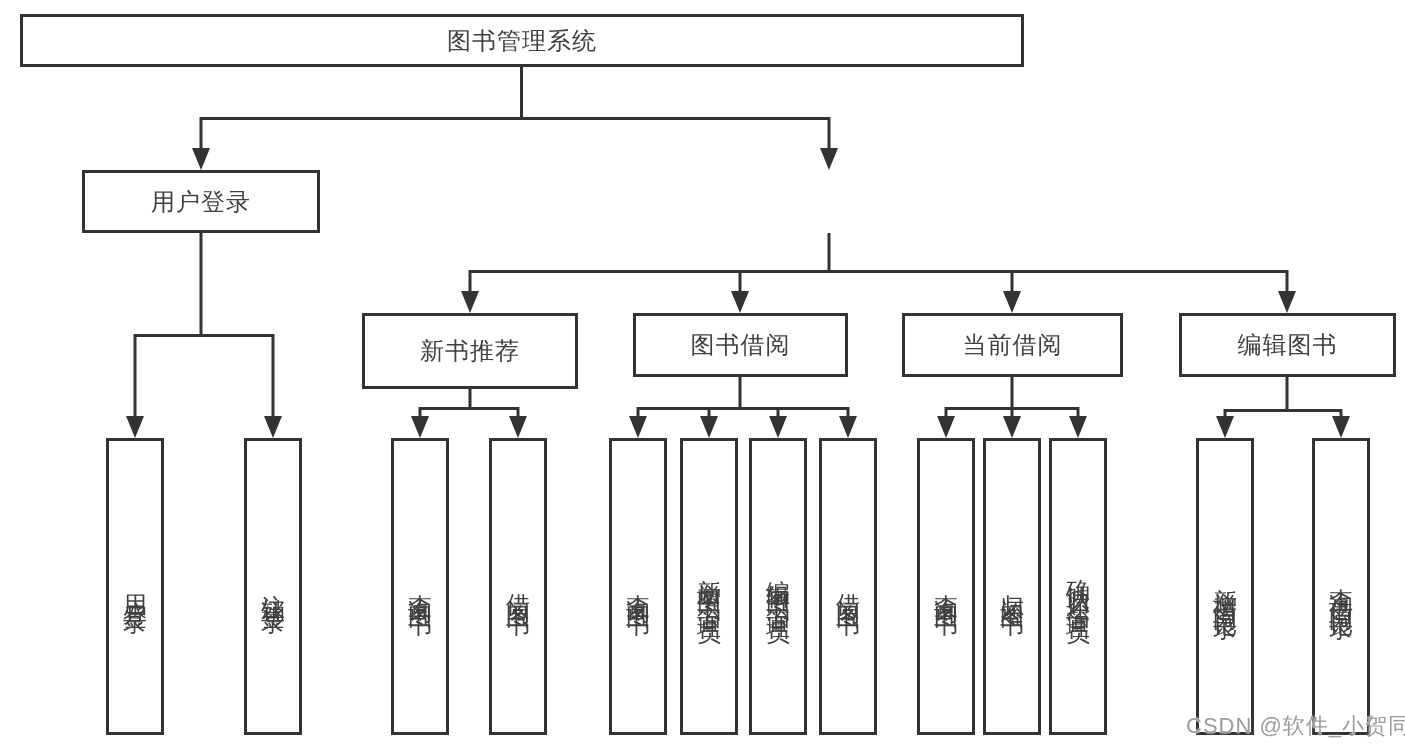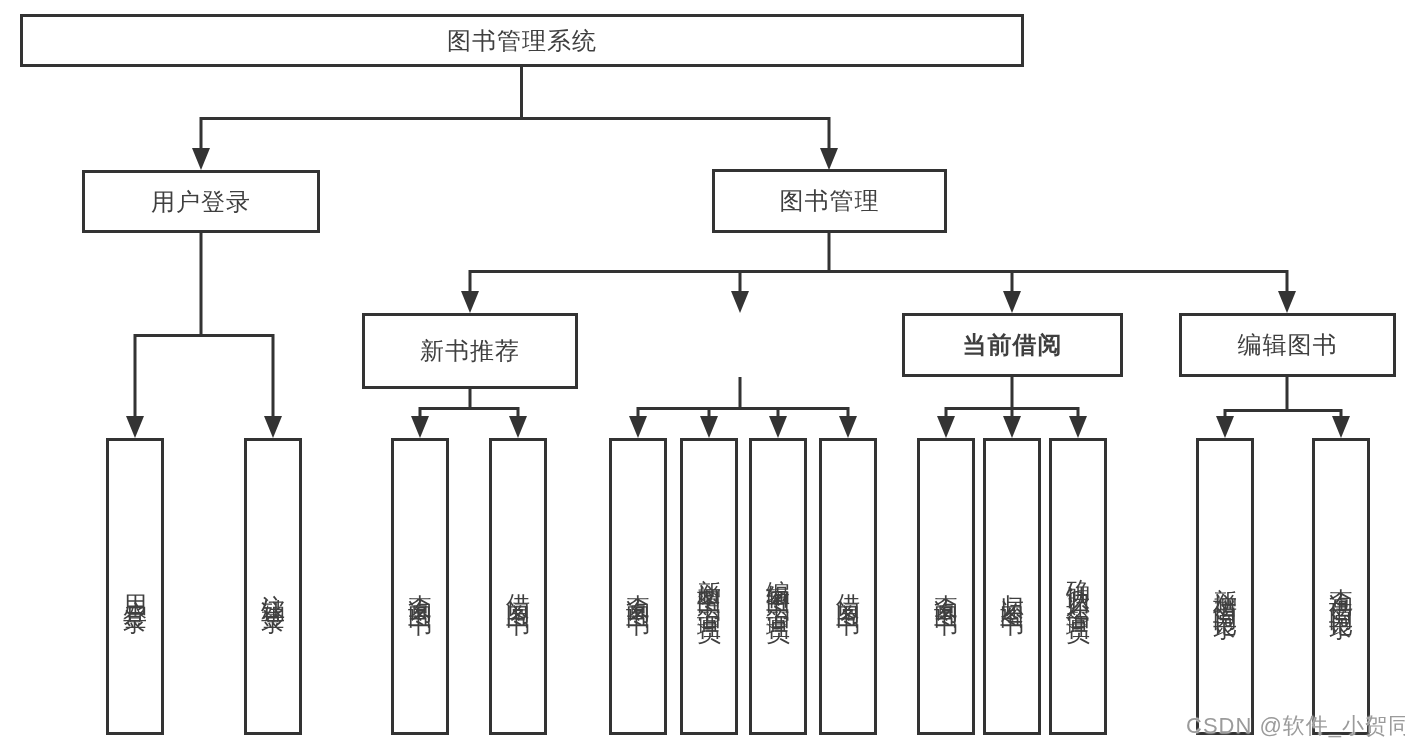--- a/index.html
+++ b/index.html
@@ -37,21 +37,21 @@
     white-space: normal;
   }
   
   .n-root   { left: 20px;   top: 14px;  width: 1004px; height: 53px; }
   
   .n-login  { left: 82px;   top: 170px; width: 238px;  height: 63px; }
   .n-mgmt   { left: 712px;  top: 169px; width: 235px;  height: 64px; }
   
   .n-newbook { left: 362px;  top: 313px; width: 216px; height: 76px; }
   .n-borrow  { left: 633px;  top: 313px; width: 215px; height: 64px; }
-  .n-current { left: 902px;  top: 313px; width: 221px; height: 64px; font-weight: bold; }
+  .n-current { left: 902px;  top: 313px; width: 221px; height: 64px; }
   .n-record  { left: 1179px; top: 313px; width: 217px; height: 64px; }
   
   .leaf { top: 438px; height: 297px; width: 58px; }
   .lf1  { left: 106px; }
   .lf2  { left: 244px; }
   .lf3  { left: 391px; }
   .lf4  { left: 489px; }
   .lf5  { left: 609px; }
   .lf6  { left: 680px; }
   .lf7  { left: 749px; }
@@ -115,23 +115,23 @@
       <polygon points="1003,416 1021,416 1012,438"></polygon>
       <polygon points="1069,416 1087,416 1078,438"></polygon>
       <polygon points="1216,416 1234,416 1225,438"></polygon>
       <polygon points="1332,416 1350,416 1341,438"></polygon>
     </g>
   </svg>
 
   <div class="box n-root">图书管理系统</div>
 
   <div class="box n-login">用户登录</div>
-  <div class="box n-mgmt">图书管理</div>
 
   <div class="box n-newbook">新书推荐</div>
+  <div class="box n-borrow">图书借阅</div>
   <div class="box n-current">当前借阅</div>
   <div class="box n-record">编辑图书</div>
 
   <div class="box leaf lf1">用户登录</div>
   <div class="box leaf lf2">注销登录</div>
 
   <div class="box leaf lf3">查询图书</div>
   <div class="box leaf lf4">借阅图书</div>
 
   <div class="box leaf lf5">查询图书</div>

